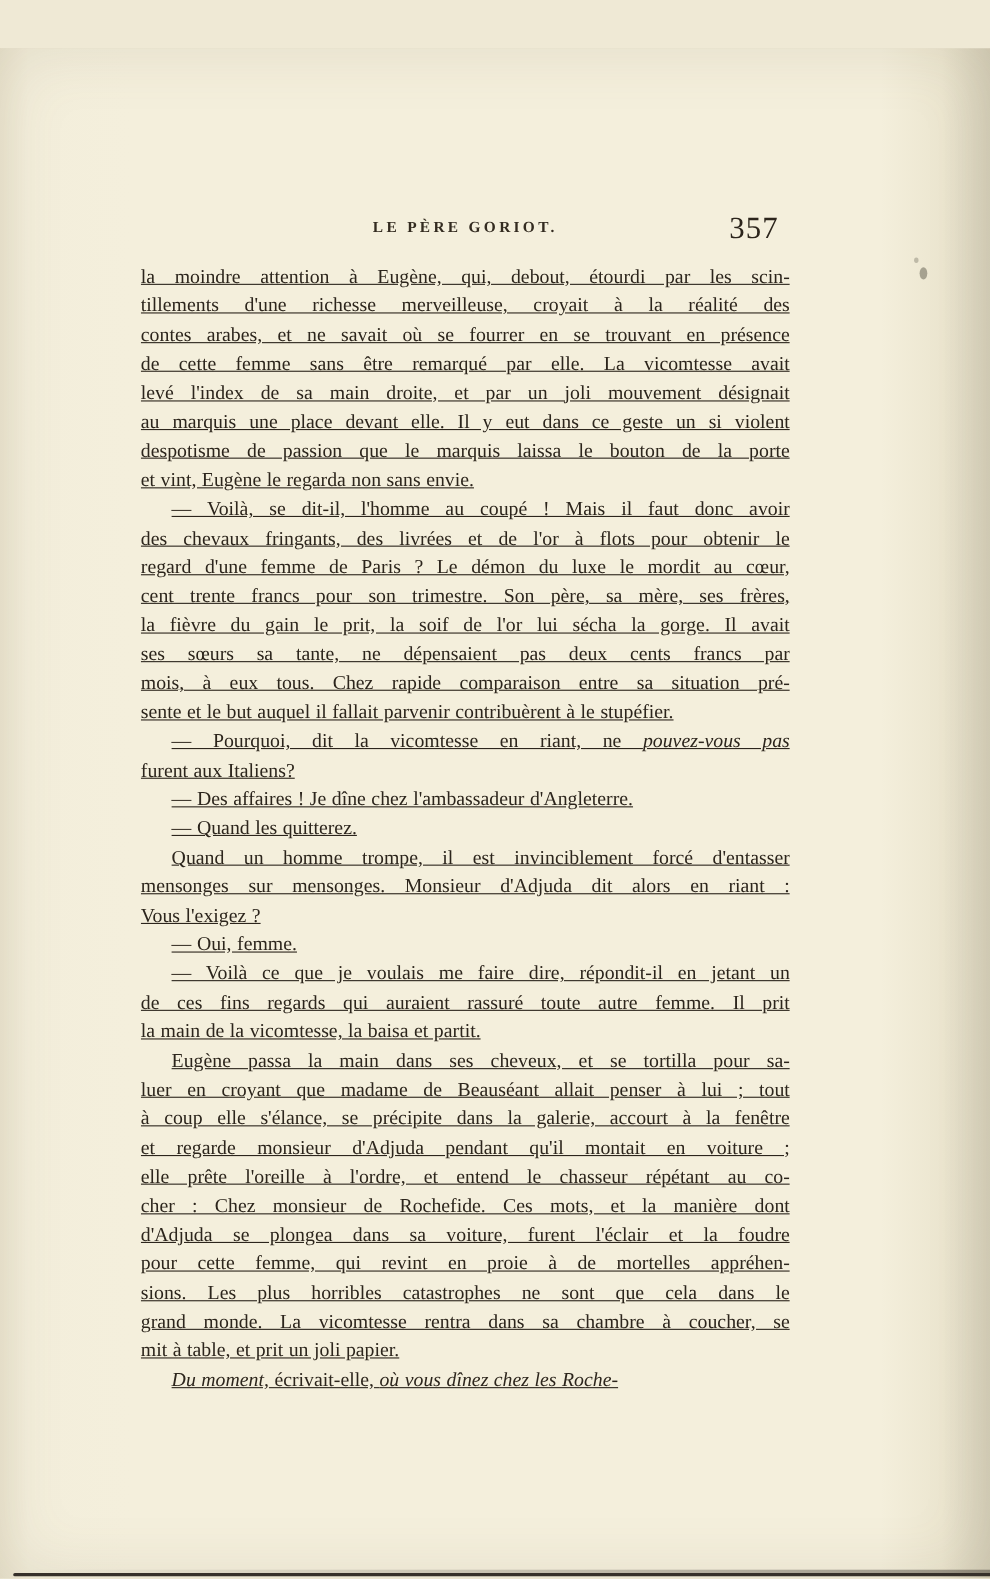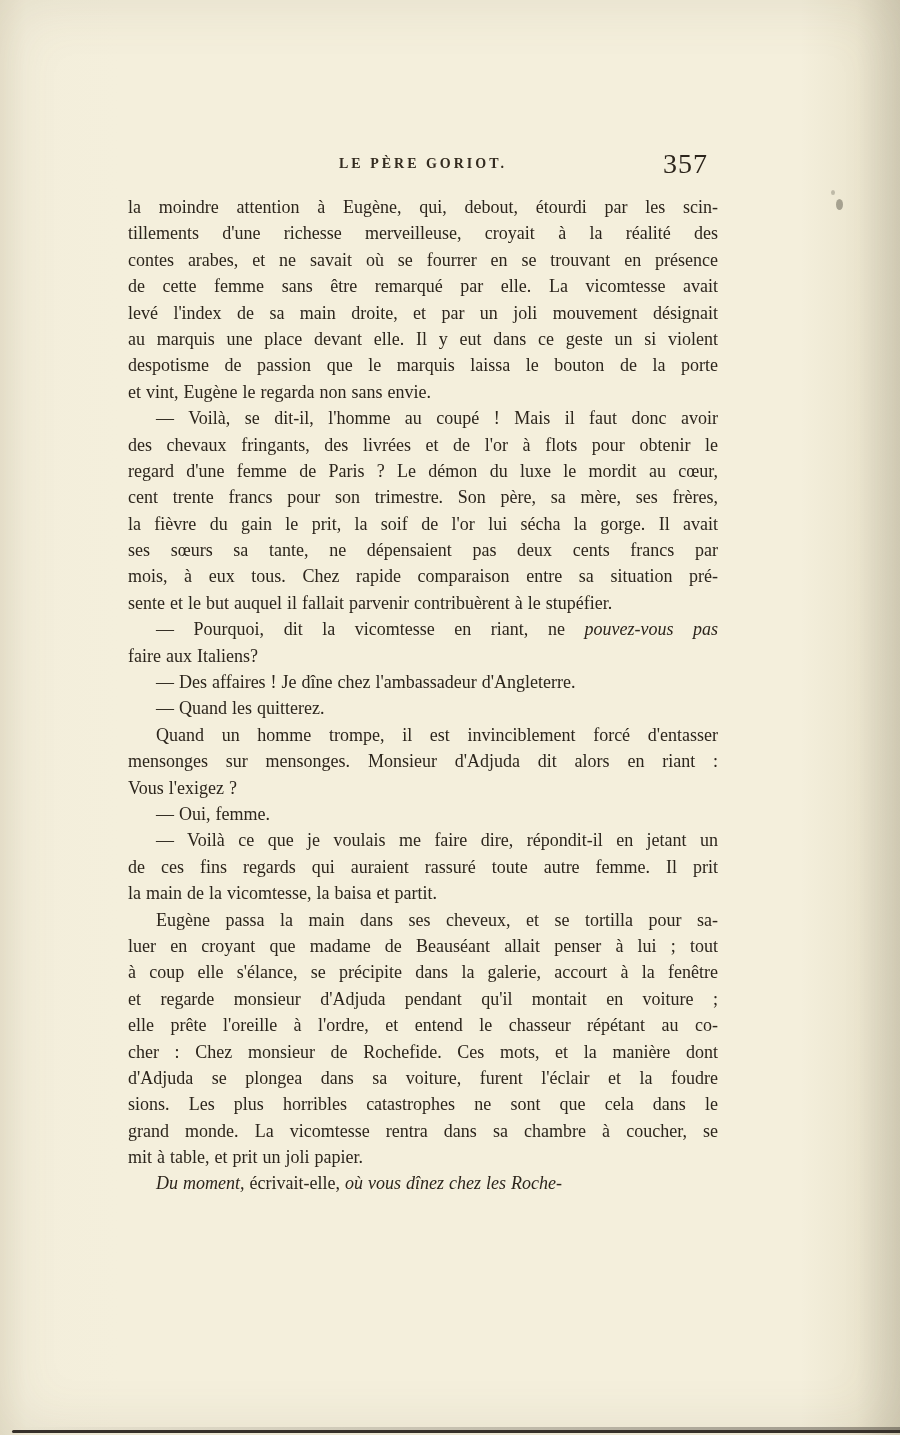--- a/index.html
+++ b/index.html
@@ -7,38 +7,40 @@
     width:900px;height:1435px;position:relative;overflow:hidden;
     background:#efe9d5;
     font-family:"Liberation Serif","DejaVu Serif",serif;
   }
   .page{
     position:absolute;inset:0;
     background:linear-gradient(90deg,
       #ece6d1 0px, #f3eedb 26px, #f4efdc 120px,
       #f4efdc 800px, #ece6d0 856px, #ddd7c1 884px, #d6d0ba 900px);
     box-shadow:inset 0 0 60px rgba(120,108,76,0.14);
+    margin-top:44px;
   }
   .text-col{
     position:absolute;left:128px;width:590px;top:148px;
     color:#2c251c;
   }
   .running-head{position:relative;height:46px;}
   .head-title{
     position:absolute;left:0;right:0;top:8px;text-align:center;
     font-weight:bold;font-size:14px;letter-spacing:3px;color:#332b20;
   }
   .page-number{
     position:absolute;right:10px;top:0;font-size:28px;letter-spacing:1px;color:#2c251c;
   }
   .page-body{position:relative;}
   .line{
     font-size:18px;line-height:26.4px;height:26.4px;overflow:hidden;
     text-align:justify;text-align-last:justify;
     word-spacing:0.5px;
+    text-decoration:underline;
   }
   .line.last{text-align-last:left;}
   .line.indent{text-indent:28px;}
   .paragraph{margin:0;}
   .speck{
     position:absolute;background:#8e8a79;border-radius:50%;opacity:.75;
   }
   .speck.s1{left:836px;top:199px;width:7px;height:11px;}
   .speck.s2{left:831px;top:190px;width:4px;height:5px;opacity:.5;}
   .bottom-edge{
@@ -75,21 +77,21 @@
           <div class="line">des chevaux fringants, des livrées et de l'or à flots pour obtenir le</div>
           <div class="line">regard d'une femme de Paris ? Le démon du luxe le mordit au cœur,</div>
           <div class="line">cent trente francs pour son trimestre. Son père, sa mère, ses frères,</div>
           <div class="line">la fièvre du gain le prit, la soif de l'or lui sécha la gorge. Il avait</div>
           <div class="line">ses sœurs sa tante, ne dépensaient pas deux cents francs par</div>
           <div class="line">mois, à eux tous. Chez rapide comparaison entre sa situation pré-</div>
           <div class="line last">sente et le but auquel il fallait parvenir contribuèrent à le stupéfier.</div>
         </div>
         <div class="paragraph">
           <div class="line indent">— Pourquoi, dit la vicomtesse en riant, ne <i>pouvez-vous pas</i></div>
-          <div class="line last">faire aux Italiens?</div>
+          <div class="line last">furent aux Italiens?</div>
         </div>
         <div class="paragraph">
           <div class="line last indent">— Des affaires ! Je dîne chez l'ambassadeur d'Angleterre.</div>
         </div>
         <div class="paragraph">
           <div class="line last indent">— Quand les quitterez.</div>
         </div>
         <div class="paragraph">
           <div class="line indent">Quand un homme trompe, il est invinciblement forcé d'entasser</div>
           <div class="line">mensonges sur mensonges. Monsieur d'Adjuda dit alors en riant :</div>
@@ -104,20 +106,21 @@
           <div class="line last">la main de la vicomtesse, la baisa et partit.</div>
         </div>
         <div class="paragraph">
           <div class="line indent">Eugène passa la main dans ses cheveux, et se tortilla pour sa-</div>
           <div class="line">luer en croyant que madame de Beauséant allait penser à lui ; tout</div>
           <div class="line">à coup elle s'élance, se précipite dans la galerie, accourt à la fenêtre</div>
           <div class="line">et regarde monsieur d'Adjuda pendant qu'il montait en voiture ;</div>
           <div class="line">elle prête l'oreille à l'ordre, et entend le chasseur répétant au co-</div>
           <div class="line">cher : Chez monsieur de Rochefide. Ces mots, et la manière dont</div>
           <div class="line">d'Adjuda se plongea dans sa voiture, furent l'éclair et la foudre</div>
+          <div class="line">pour cette femme, qui revint en proie à de mortelles appréhen-</div>
           <div class="line">sions. Les plus horribles catastrophes ne sont que cela dans le</div>
           <div class="line">grand monde. La vicomtesse rentra dans sa chambre à coucher, se</div>
           <div class="line last">mit à table, et prit un joli papier.</div>
         </div>
         <div class="paragraph">
           <div class="line last indent"><i>Du moment,</i> écrivait-elle, <i>où vous dînez chez les Roche-</i></div>
         </div>
       </div>
   </div>
 

